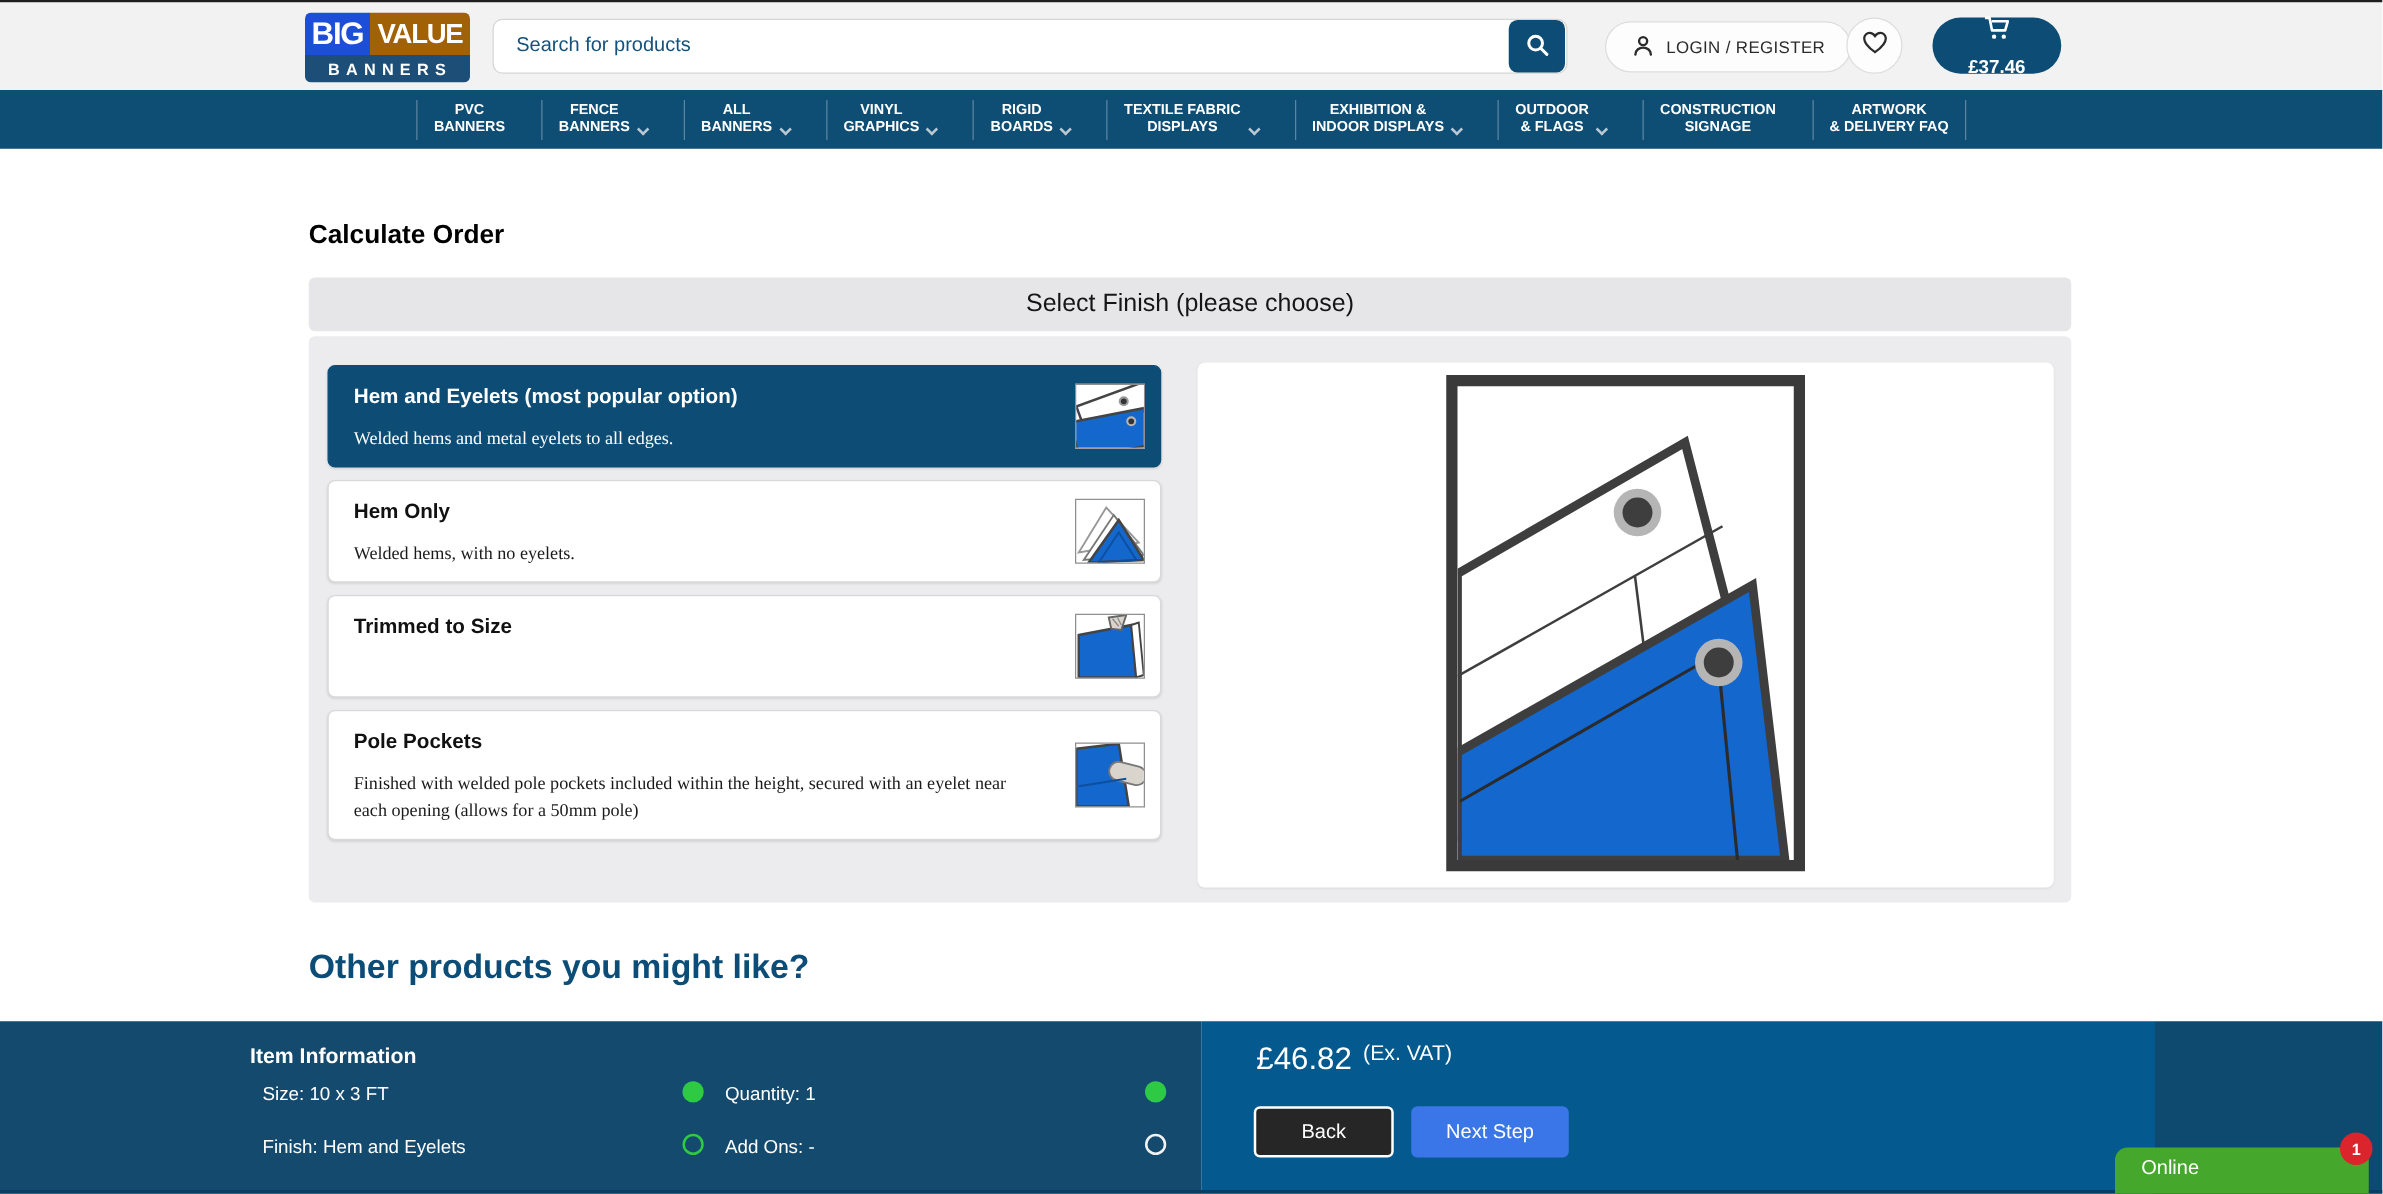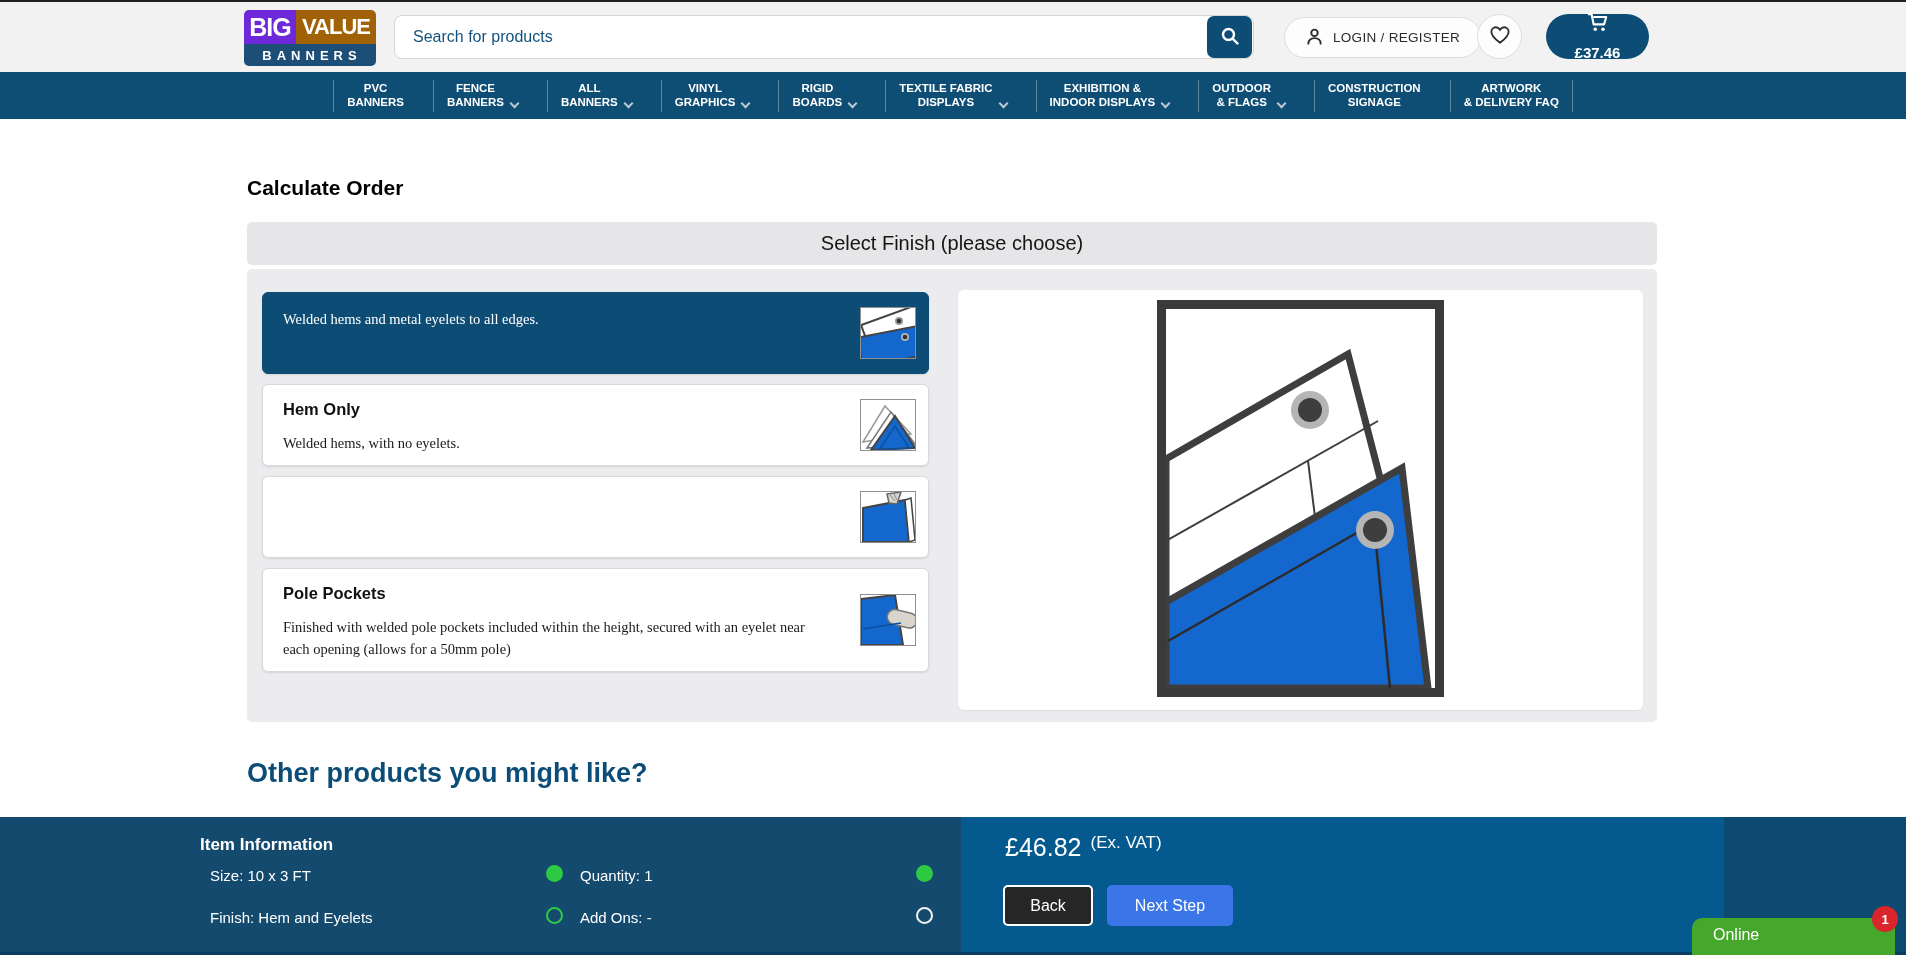--- a/index.html
+++ b/index.html
@@ -8,21 +8,21 @@
     font-family: "Liberation Sans", sans-serif;
     background: #ffffff;
     position: relative;
   }
   .topline { position:absolute; top:0; left:0; width:100%; height:2px; background:#1f1f1f; }
 
   
   .header { position:absolute; top:2px; left:0; width:100%; height:70px; background:#f2f2f3; }
   .logo { position:absolute; left:244px; top:8px; width:132px; height:56px; border-radius:5px; overflow:hidden; cursor:pointer; }
   .logo-top { display:flex; height:34px; }
-  .logo-big { background:#6d28d9; color:#fff; font-weight:800; font-size:25px; letter-spacing:-1px; width:52px; display:flex; align-items:center; justify-content:center; }
+  .logo-big { background:#1d4ed8; color:#fff; font-weight:800; font-size:25px; letter-spacing:-1px; width:52px; display:flex; align-items:center; justify-content:center; }
   .logo-value { background:#a16207; color:#fff; font-weight:800; font-size:22px; letter-spacing:-1px; flex:1; display:flex; align-items:center; justify-content:center; }
   .logo-bottom { background:#1c4e77; color:#fff; height:22px; font-weight:700; font-size:13px; letter-spacing:5px; display:flex; align-items:center; justify-content:center; padding-left:4px; }
 
   .search-wrap { position:absolute; left:394px; top:13px; width:860px; height:44px; background:#fff; border:1px solid #d6d6d6; border-radius:8px; display:flex; align-items:center; }
   .search-input { flex:1; height:100%; border:none; outline:none; background:transparent; padding:0 18px; font-size:16px; color:#14527c; font-family:Liberation Sans, sans-serif; }
   .search-input::placeholder { color:#14527c; opacity:1; }
   .search-btn { width:45px; height:42px; margin-right:1px; border:none; background:#0d4d75; border-radius:7px; display:flex; align-items:center; justify-content:center; cursor:pointer; }
 
   .login-pill { position:absolute; left:1284px; top:15px; height:41px; padding:0 20px; background:#fdfdfd; border:1px solid #ddd; border-radius:21px; display:flex; align-items:center; gap:9px; font-size:13.5px; color:#2b2b2b; letter-spacing:.3px; cursor:pointer; }
   .heart-circle { position:absolute; left:1477px; top:12px; width:45px; height:45px; background:#fdfdfd; border:1px solid #ddd; border-radius:50%; display:flex; align-items:center; justify-content:center; cursor:pointer; }
@@ -64,21 +64,21 @@
   .fb-abs { position:absolute; font-size:15px; color:#fff; }
   .info-title { left:200px; top:18px; font-size:17px; font-weight:700; }
   .dot { position:absolute; width:17px; height:17px; border-radius:50%; }
   .dot.filled { background:#2eca43; }
   .dot.ogreen { border:2px solid #2eca43; background:transparent; }
   .dot.owhite { border:2px solid #f2f2f2; background:transparent; }
   .price-row { position:absolute; left:1005px; top:16px; display:flex; align-items:flex-start; gap:9px; }
   .price { font-size:25px; color:#fff; }
   .price-note { font-size:17px; color:#fff; }
   .btn-row { position:absolute; left:1003px; top:68px; display:flex; gap:14px; }
-  .back-btn { width:90px; height:41px; background:#262626; color:#fff; border:2px solid #fff; border-radius:5px; font-size:16px; font-family:"Liberation Sans",sans-serif; cursor:pointer; }
+  .back-btn { width:112px; height:41px; background:#262626; color:#fff; border:2px solid #fff; border-radius:5px; font-size:16px; font-family:"Liberation Sans",sans-serif; cursor:pointer; }
   .next-btn { width:126px; height:41px; background:#3b76e8; color:#fff; border:none; border-radius:5px; font-size:16px; font-family:"Liberation Sans",sans-serif; cursor:pointer; }
 
   .bottom-strip { position:absolute; left:0; bottom:0; width:100%; height:3px; background:#0a3d60; z-index:3; }
 
   
   .chat-widget { position:absolute; left:1692px; top:918px; width:203px; height:37px; background:#45a72b; border-radius:10px 10px 0 0; z-index:4; cursor:pointer; }
   .chat-label { position:absolute; left:21px; top:8px; color:#fff; font-size:16px; }
   .chat-badge { position:absolute; right:-3px; top:-12px; width:26px; height:26px; background:#d9252b; border-radius:50%; color:#fff; font-size:13px; font-weight:700; display:flex; align-items:center; justify-content:center; }
 </style>
 </head>
@@ -211,20 +211,21 @@
 
 <section class="config-section">
   <div class="section-bar">
     <span>Select Finish (please choose)</span>
   </div>
   <div class="section-body">
 
     <div class="options">
 
       <div class="option-card selected">
+        <div class="opt-title">Hem and Eyelets (most popular option)</div>
         <div class="opt-desc">Welded hems and metal eyelets to all edges.</div>
         <div class="thumb">
           <svg width="54" height="50" viewBox="0 0 54 50">
             <g transform="rotate(-20 27 18)">
                 <rect x="2" y="8" width="60" height="22" fill="#fff" stroke="#444" stroke-width="2"></rect>
               </g>
             <circle cx="38" cy="13" r="4" fill="#9a9a9a"></circle>
               <circle cx="38" cy="13" r="2.3" fill="#333"></circle>
             <g transform="rotate(-11 27 36)">
                 <rect x="-2" y="24" width="62" height="30" fill="#1467cd" stroke="#444" stroke-width="2"></rect>
@@ -242,20 +243,21 @@
           <svg width="54" height="50" viewBox="0 0 54 50">
             <polygon points="2,42 24,6 50,34" fill="#fff" stroke="#999" stroke-width="1.5"></polygon>
             <polygon points="6,48 30,12 54,44" fill="#fff" stroke="#777" stroke-width="1.5"></polygon>
             <polygon points="10,50 34,16 54,48" fill="#1467cd" stroke="#444" stroke-width="2"></polygon>
             <polygon points="18,50 34,26 48,48" fill="none" stroke="#0c4f9e" stroke-width="1.5"></polygon>
           </svg>
         </div>
       </div>
 
       <div class="option-card">
+        <div class="opt-title">Trimmed to Size</div>
         <div class="thumb">
           <svg width="54" height="50" viewBox="0 0 54 50">
             <polygon points="2,16 44,8 48,50 2,50" fill="#1467cd" stroke="#444" stroke-width="2"></polygon>
             <polygon points="44,8 50,6 54,48 48,50" fill="#fff" stroke="#444" stroke-width="1.5"></polygon>
             <polygon points="26,2 40,0 36,12 28,11" fill="#d9d4cc" stroke="#666" stroke-width="1.5"></polygon>
             <line x1="29" y1="3" x2="34" y2="9" stroke="#888" stroke-width="1"></line>
             <line x1="33" y1="2" x2="36" y2="8" stroke="#888" stroke-width="1"></line>
           </svg>
         </div>
       </div>

